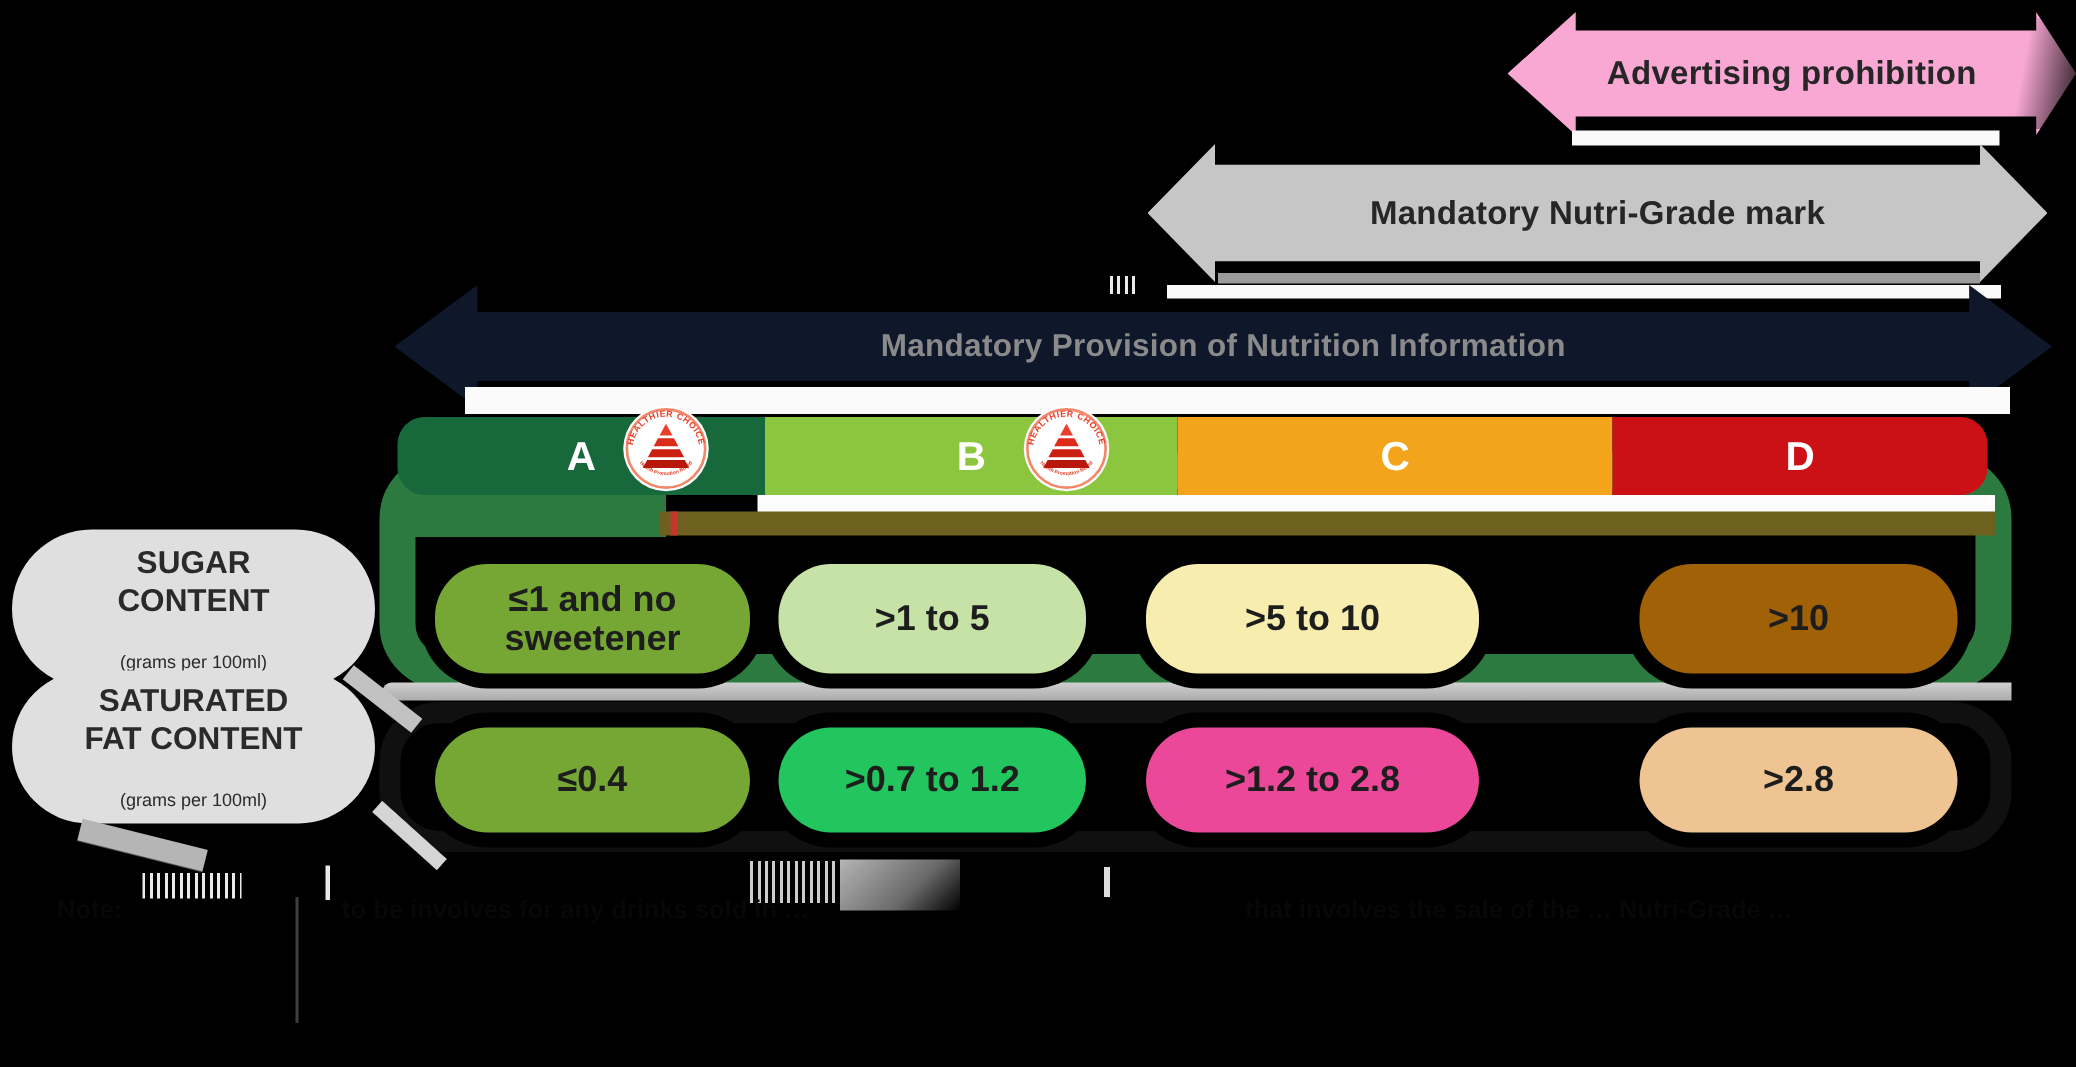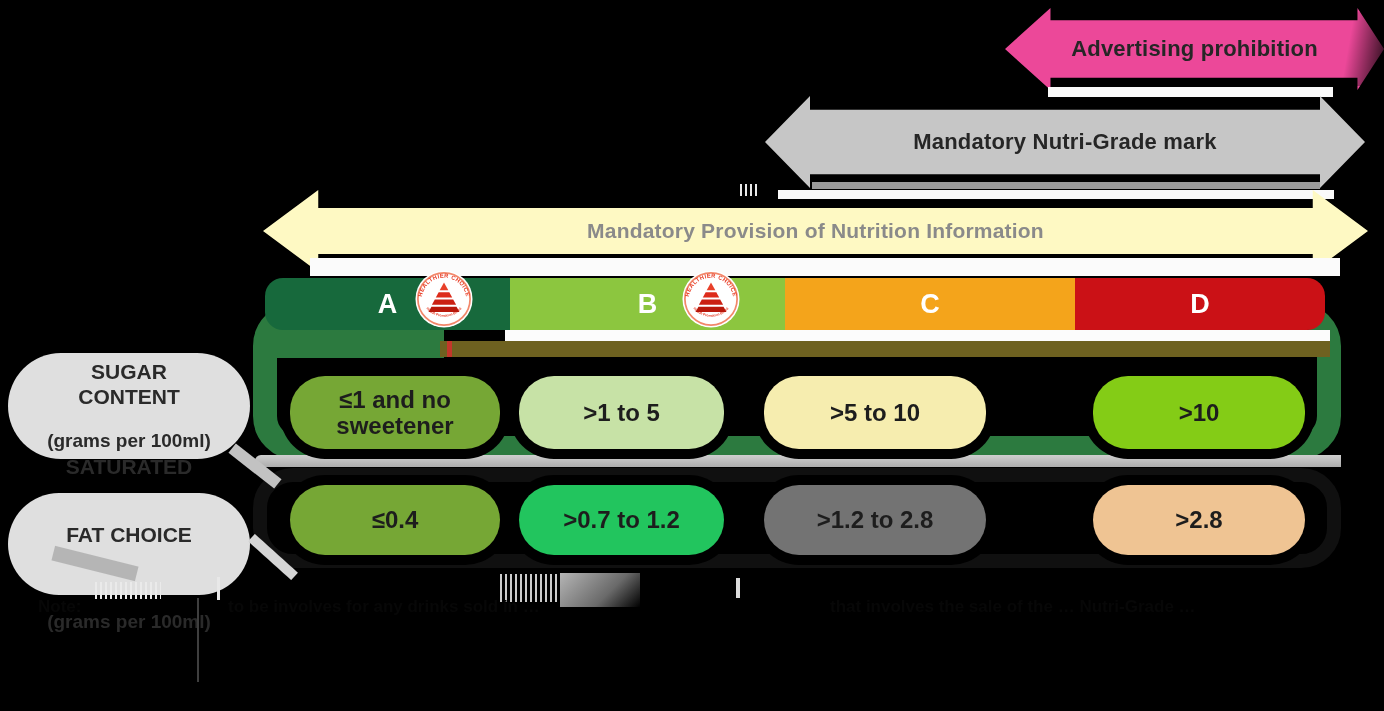--- a/index.html
+++ b/index.html
@@ -35,23 +35,23 @@
   .seg-b{width:275px;}
   .seg-c{width:290px;}
   .seg-d{width:250px;border-radius:0 18px 18px 0;}
   .divider{left:255px;top:455px;width:1086px;height:12px;border-radius:8px 0 0 8px;
            background:linear-gradient(#CFCFCF,#ACACAC);}
   .divtail{left:226px;top:460px;width:58px;height:12px;background:#C2C2C2;transform:rotate(38deg);}
   
   .hpill{left:8px;width:242px;background:#DFDFDF;border-radius:53px;color:#2A2A2A;
          display:flex;flex-direction:column;align-items:center;justify-content:center;text-align:center;}
   .hpill .l{font-weight:bold;font-size:21px;line-height:1.18;}
-  .hpill .s{font-weight:bold;font-size:19px;margin-top:20px;}
+  .hpill .s{font-weight:normal;font-size:12px;margin-top:20px;}
   .hpill-sugar{top:353px;height:106px;}
-  .hpill-fat{top:493px;height:102px;gap:43px;}
+  .hpill-fat{top:447px;height:102px;}
   
   .vpill{display:flex;align-items:center;justify-content:center;text-align:center;
          border-radius:35px;font-weight:bold;font-size:24px;color:#1D1D1D;line-height:1.05;
          box-shadow:0 0 0 10px #000;box-sizing:border-box;padding:0 16px;}
   .r1{top:376px;height:73px;}
   .r2{top:485px;height:70px;}
   .c1{left:290px;width:210px;}
   .c2{left:519px;width:205px;}
   .c3{left:764px;width:222px;}
   .c4{left:1093px;width:212px;}
@@ -67,34 +67,34 @@
   .a-b2{left:560px;top:573px;width:80px;height:34px;background:linear-gradient(135deg,#B5B5B5,#6A6A6A 60%,rgba(0,0,0,0));}
   .a-t2{left:736px;top:578px;width:4px;height:20px;background:#DDDDDD;}
   .a-h1{left:197px;top:598px;width:2px;height:84px;background:#3F3F3F;}
   .a-s3{left:740px;top:184px;width:20px;height:12px;}
   
   .foot{position:absolute;top:597px;font-weight:bold;font-size:17px;color:#070707;white-space:nowrap;}
 </style>
 </head>
 <body>
 
-<div class="abs arrow arrow1" style="background-color: #ec4899; text-align: right;">
+<div class="abs arrow arrow1" style="background-color: #f9a8d4; text-align: right;">
   <span class="arrow-label">Advertising prohibition</span>
 </div>
 <div class="abs edge-fade"></div>
 <div class="abs gapstrip" style="left:1048px;top:87px;width:285px;height:10px;"></div>
 
 <div class="abs arrow arrow2" style="background-color: rgb(198, 198, 198);">
   <span class="arrow-label">Mandatory Nutri-Grade mark</span>
 </div>
 <div class="abs" style="left:812px;top:182px;width:508px;height:7px;background:#9A9A9A;"></div>
 <div class="abs gapstrip" style="left:778px;top:190px;width:556px;height:9px;"></div>
 <div class="abs stripes a-s3"></div>
 
-<div class="abs arrow arrow3" style="background-color: #fef9c3;">
+<div class="abs arrow arrow3" style="background-color: #0f172a;">
   <span class="arrow-label">Mandatory Provision of Nutrition Information</span>
 </div>
 <div class="abs gapstrip" style="left:310px;top:258px;width:1030px;height:18px;background:#FBFBFB;"></div>
 
 <div class="abs frame1" style="border-color: rgb(44, 122, 63);"></div>
 <div class="abs frame2"></div>
 <div class="abs greenpatch" style="background-color: rgb(44, 122, 63);"></div>
 <div class="abs whitestrip"></div>
 <div class="abs olivebar" style="background-color: rgb(110, 97, 32);"></div>
 <div class="abs redtick"></div>
@@ -154,32 +154,32 @@
   </g>
 </svg>
 
 <div class="abs hpill hpill-sugar">
   <span class="l">SUGAR</span>
   <span class="l">CONTENT</span>
   <span class="s">(grams per 100ml)</span>
 </div>
 <div class="abs hpill hpill-fat">
   <span class="l">SATURATED</span>
-  <span class="l">FAT CHOICE</span>
+  <span class="l">FAT CONTENT</span>
   <span class="s">(grams per 100ml)</span>
 </div>
 
 <div class="abs vpill r1 c1" style="background-color: rgb(118, 167, 53);">≤1 and no sweetener</div>
 <div class="abs vpill r1 c2" style="background-color: rgb(199, 226, 166);">&gt;1 to 5</div>
 <div class="abs vpill r1 c3" style="background-color: rgb(246, 237, 175);">&gt;5 to 10</div>
-<div class="abs vpill r1 c4" style="background-color: #84cc16;">&gt;10</div>
+<div class="abs vpill r1 c4" style="background-color: #a16207;">&gt;10</div>
 
 <div class="abs vpill r2 c1" style="background-color: rgb(118, 167, 53);">≤0.4</div>
 <div class="abs vpill r2 c2" style="background-color: #22c55e;">&gt;0.7 to 1.2</div>
-<div class="abs vpill r2 c3" style="background-color: #737373;">&gt;1.2 to 2.8</div>
+<div class="abs vpill r2 c3" style="background-color: #ec4899;">&gt;1.2 to 2.8</div>
 <div class="abs vpill r2 c4" style="background-color: rgb(239, 196, 147);">&gt;2.8</div>
 
 <div class="abs wedge1"></div>
 <div class="abs wedge2"></div>
 <div class="abs stripes a-s1"></div>
 <div class="abs a-t1"></div>
 <div class="abs a-s2"></div>
 <div class="abs a-b2"></div>
 <div class="abs a-t2"></div>
 <div class="abs a-h1"></div>

